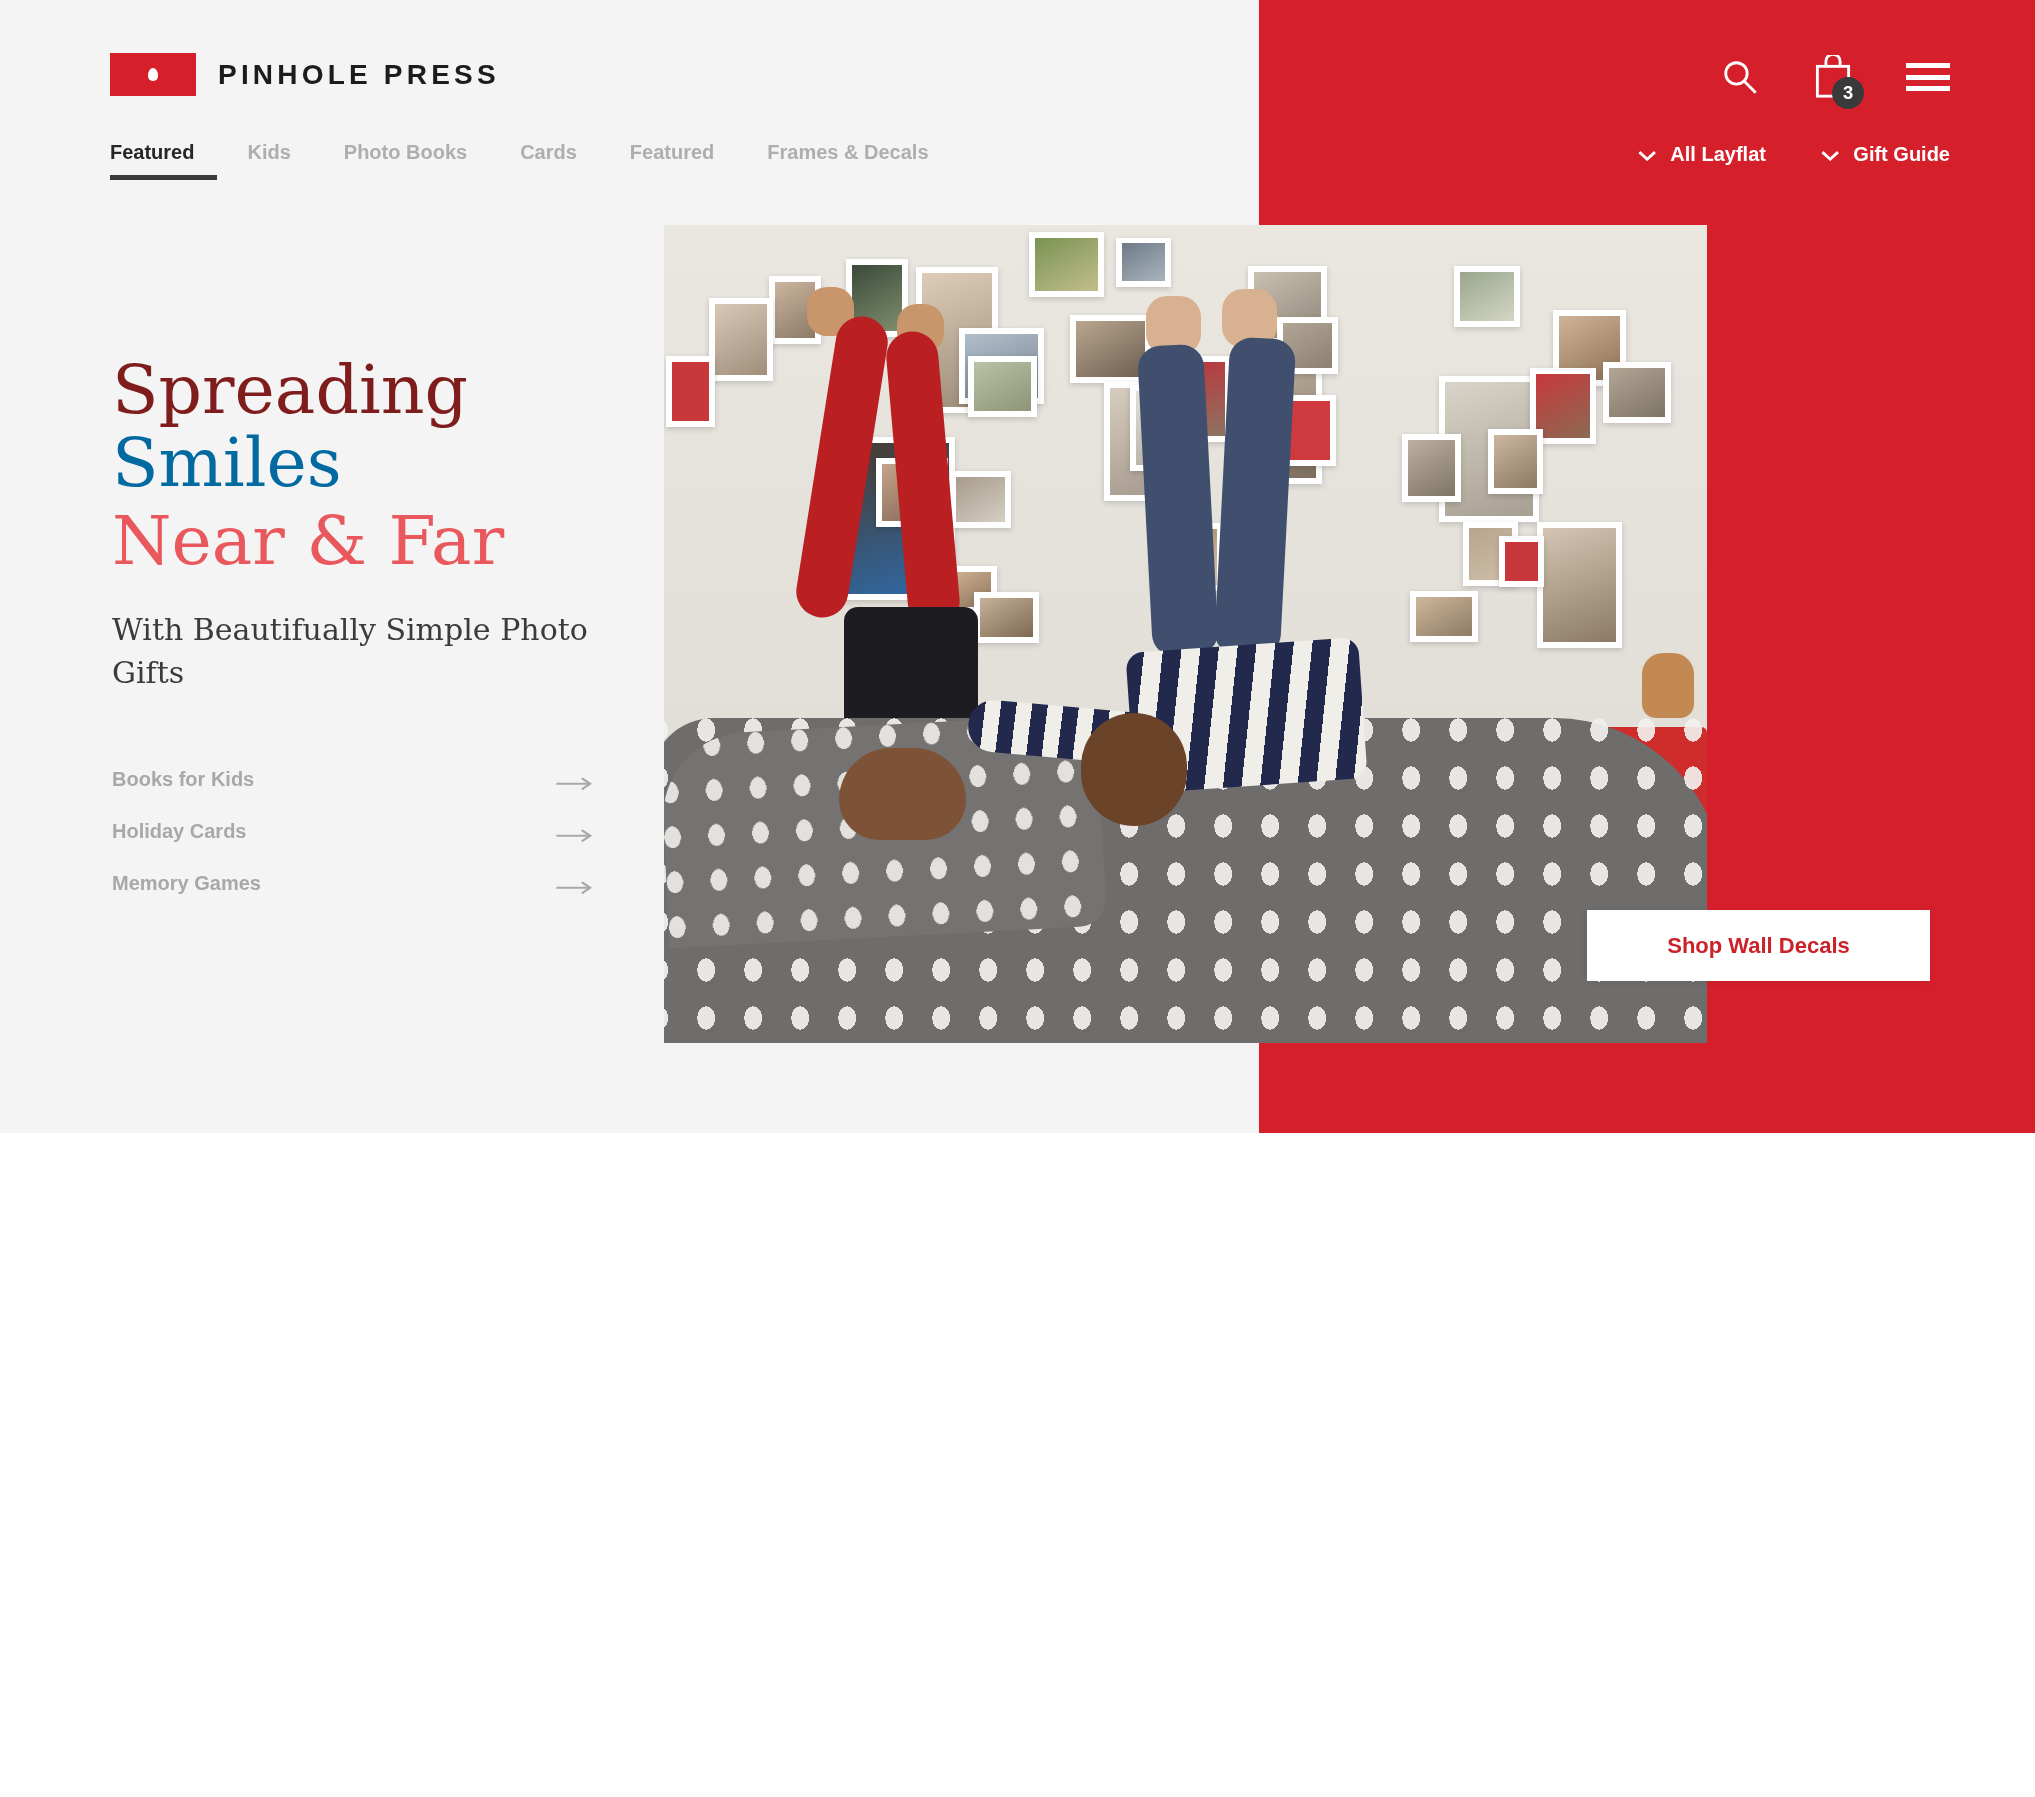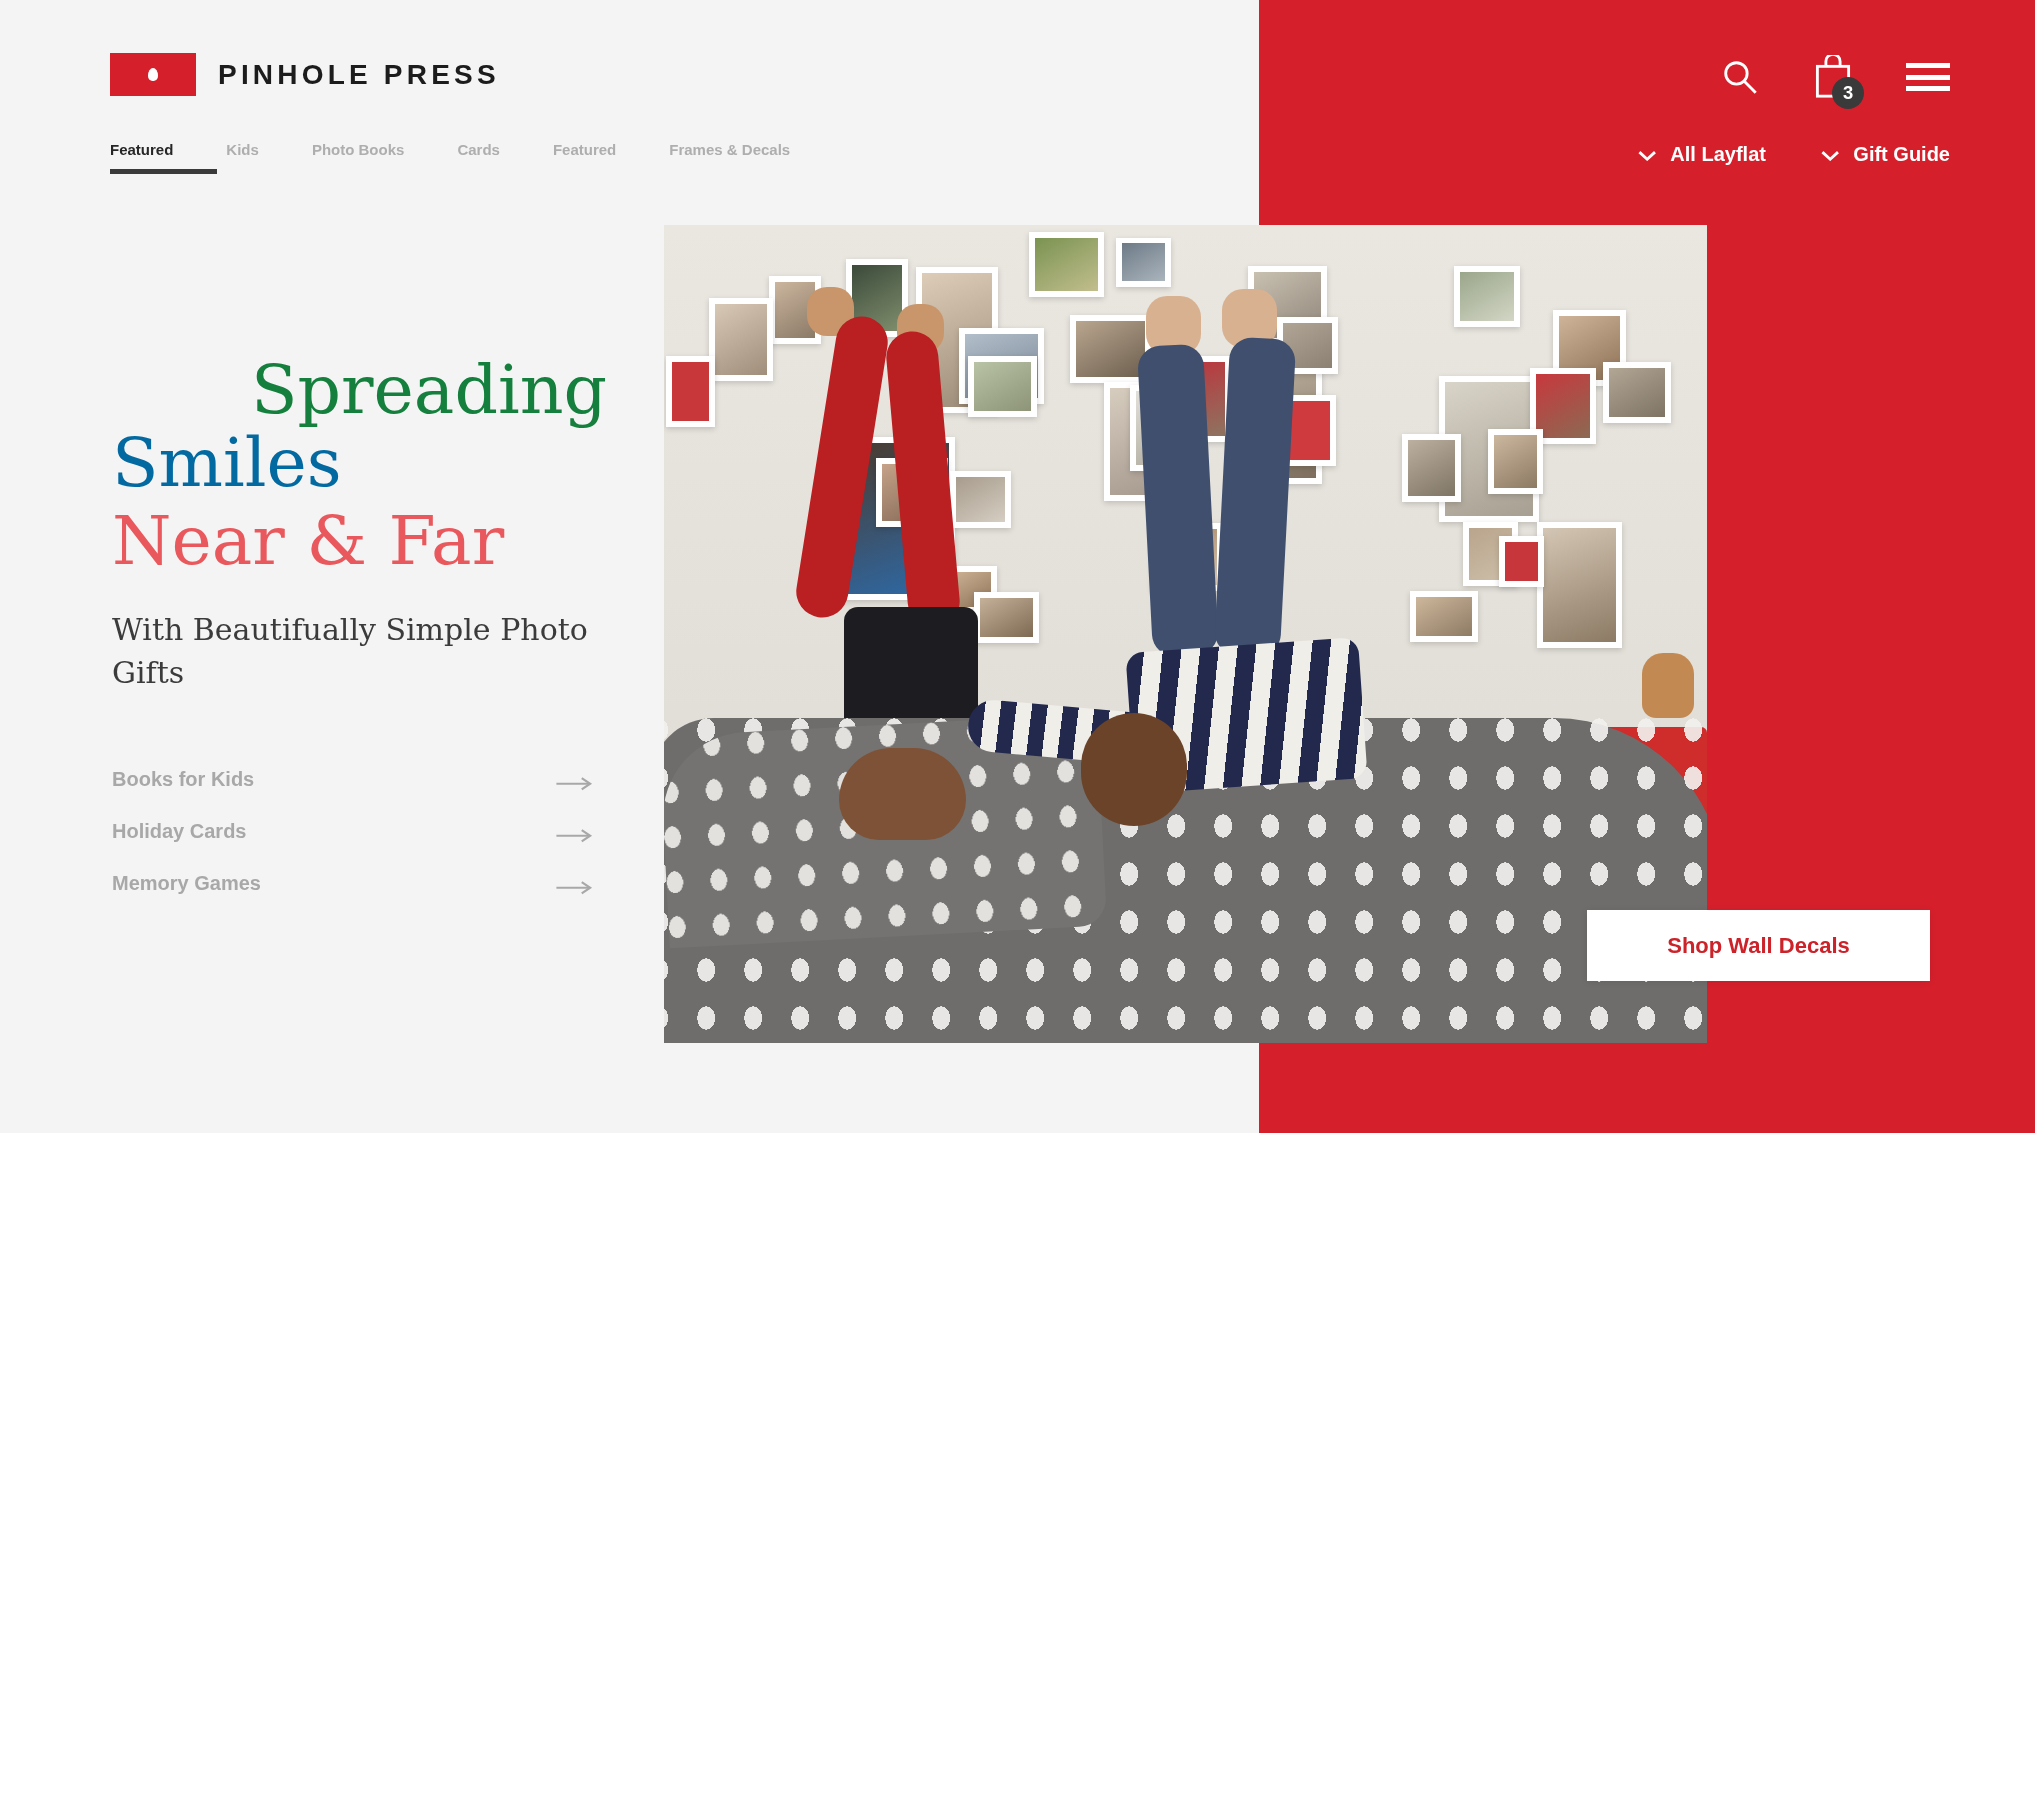--- a/index.html
+++ b/index.html
@@ -57,21 +57,21 @@
   }
   .burger { display: flex; flex-direction: column; gap: 6.4px; }
   .burger span { display: block; width: 44px; height: 5px; background: #fff; }
 
   
   .nav-primary {
     position: absolute; left: 110px; top: 141px;
     display: flex; align-items: flex-start; gap: 0; z-index: 6;
   }
   .nav-item {
-    font-size: 15px; font-weight: 700; color: #aeaeae;
+    font-size: 20px; font-weight: 700; color: #aeaeae;
     padding-right: 53px; position: relative; cursor: pointer;
     white-space: nowrap;
   }
   .nav-item.active { color: #262626; }
   .nav-item.active::after {
     content: ""; position: absolute; left: 0; bottom: -15.5px;
     width: 107px; height: 5px; background: #3a3a3a;
   }
 
   
@@ -84,21 +84,21 @@
     font-size: 20px; font-weight: 700; color: #ffffff; cursor: pointer;
     white-space: nowrap;
   }
 
   
   .hero-copy { position: absolute; left: 112px; top: 353px; width: 495px; z-index: 5; }
   .hero-head {
     font-family: "DejaVu Serif", serif;
     font-size: 68px; line-height: 1.08; font-weight: 400;
   }
-  .hero-head .l1 { color: #15803d; display: block; text-align: right; }
+  .hero-head .l1 { color: #7f1d1d; display: block; }
   .hero-head .l2 { color: #0369a1; display: block; }
   .hero-head .l3 { color: #e8585c; display: block; margin-top: 4.2px; }
   .hero-sub {
     font-family: "DejaVu Serif", serif;
     font-size: 30px; line-height: 1.45; color: #3b3b3b;
     margin-top: 30px;
   }
 
   .hero-links { position: absolute; left: 112px; top: 739px; width: 481px; z-index: 5; }
   .hero-link {

